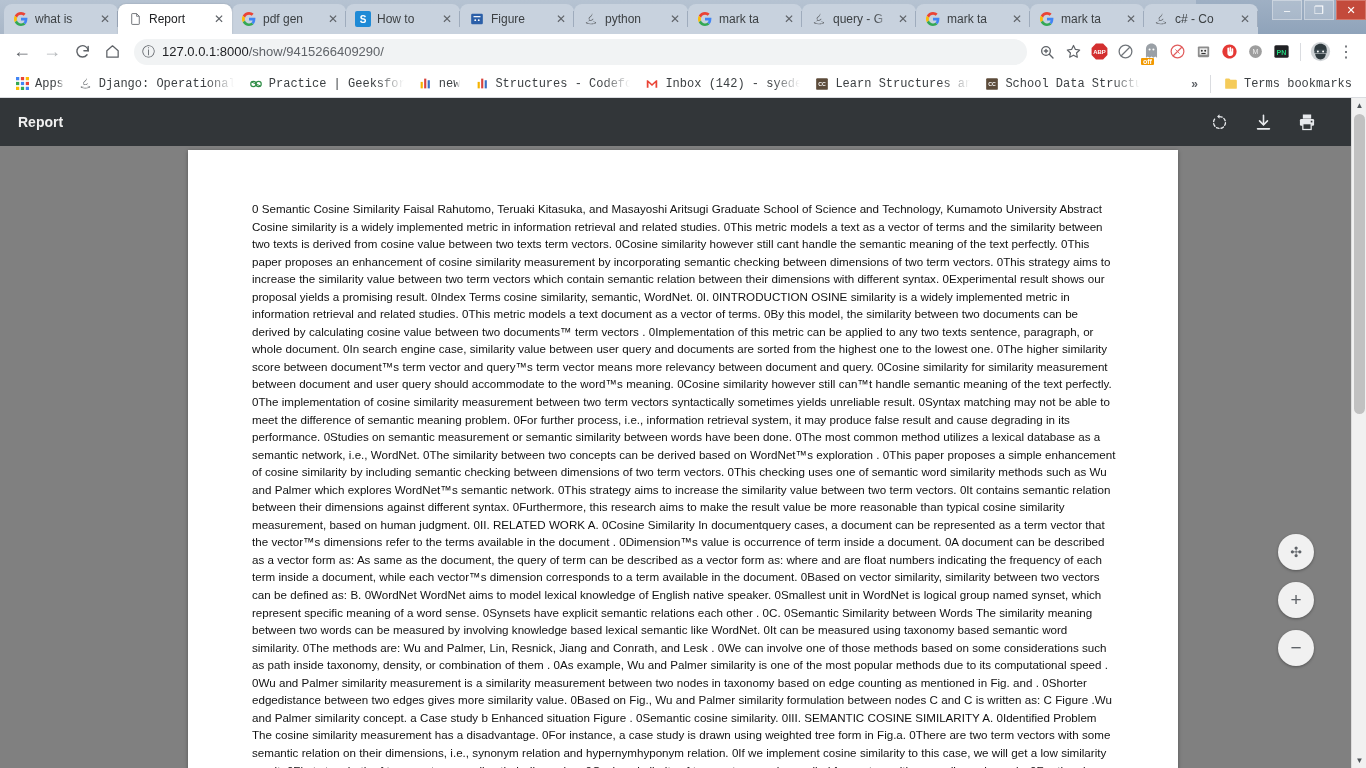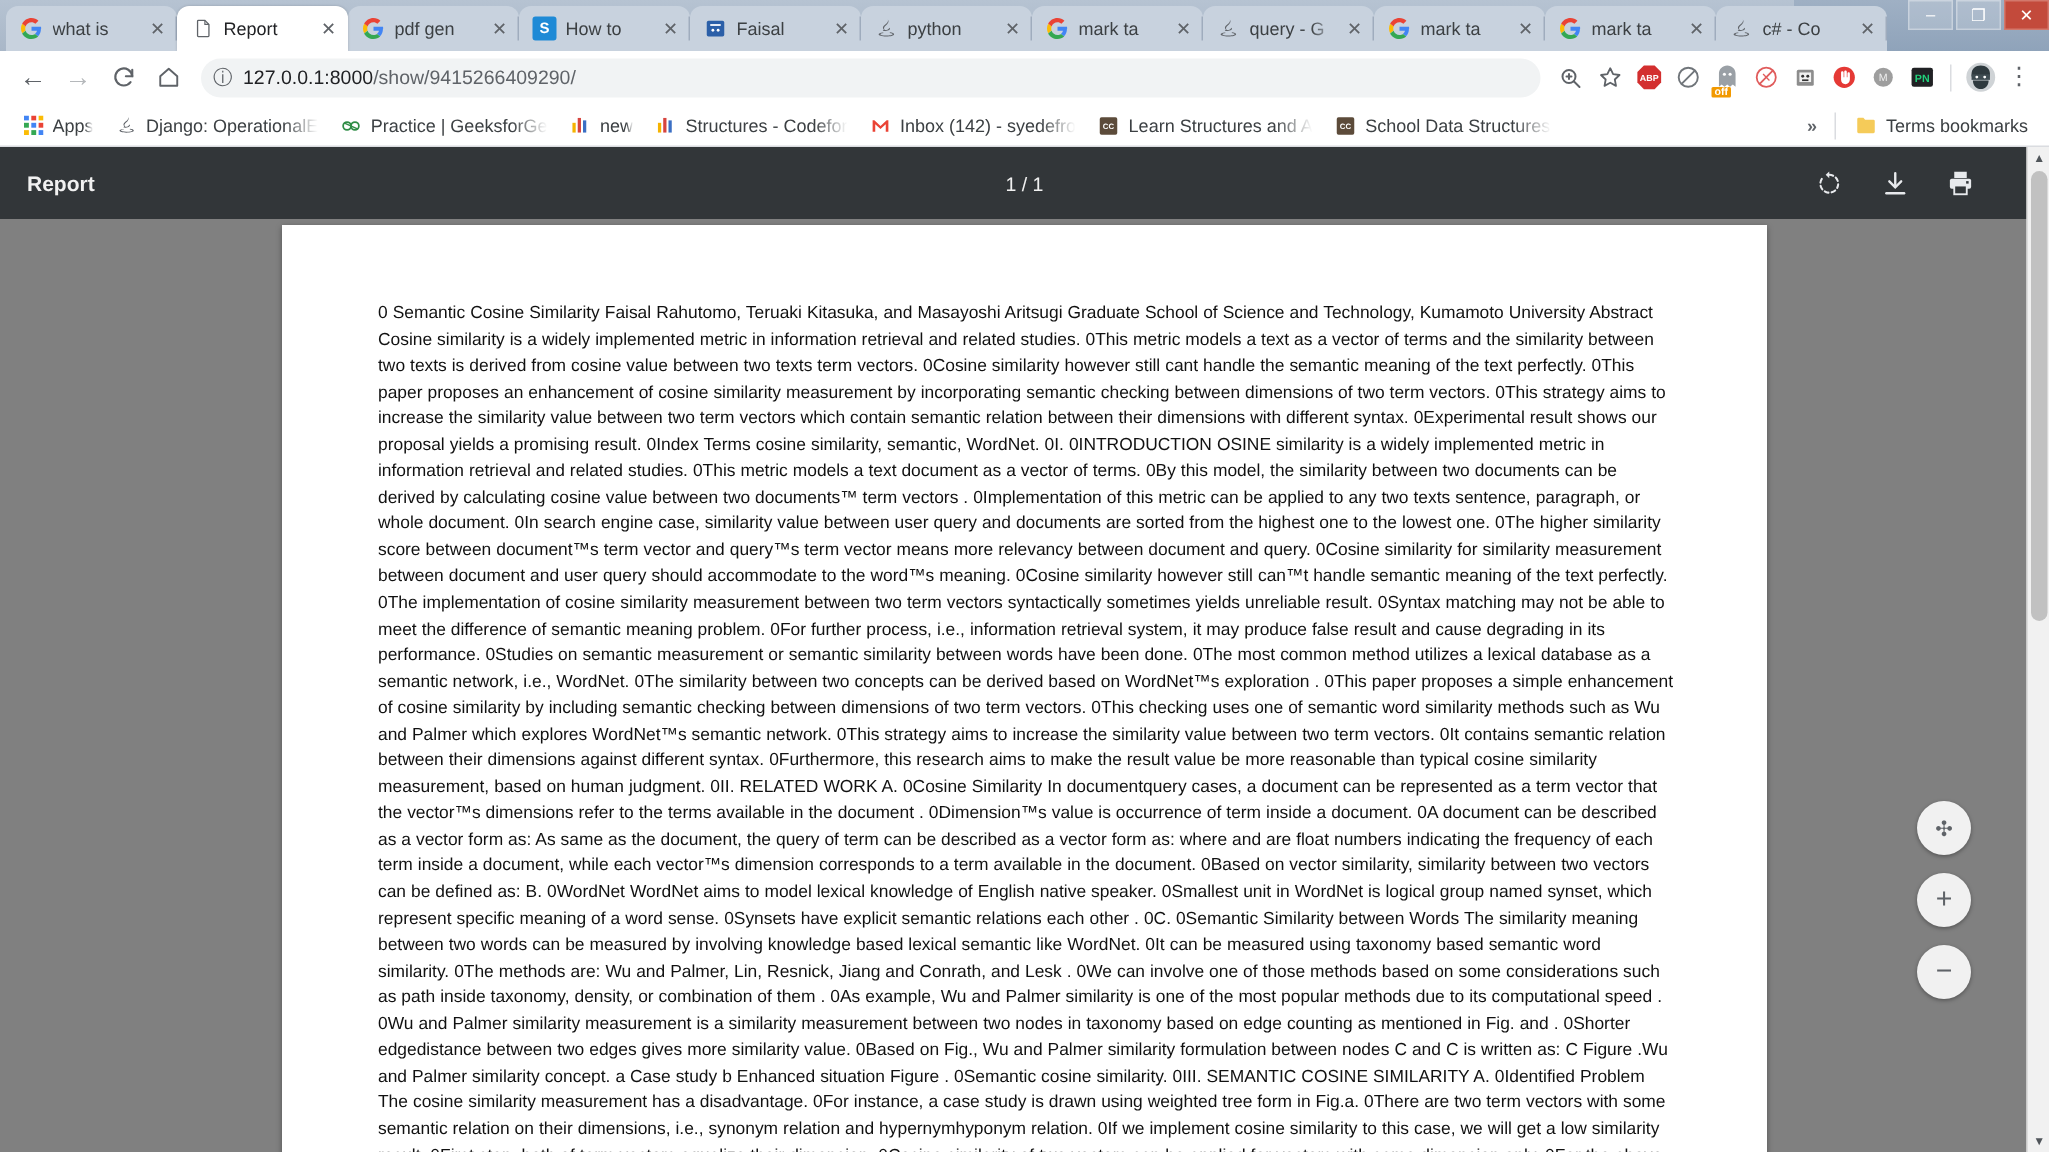--- a/index.html
+++ b/index.html
@@ -155,20 +155,21 @@
   .bm {
     display: flex; align-items: center; gap: 5px;
     padding: 3px 6px; border-radius: 4px;
     white-space: nowrap;
     max-width: 168px;
   }
   .bm-label {
     overflow: hidden;
     -webkit-mask-image: linear-gradient(90deg,#000 80%, transparent 100%);
     mask-image: linear-gradient(90deg,#000 80%, transparent 100%);
+    font-family: Liberation Mono, monospace;
   }
   .bm-ico { width: 16px; height: 16px; flex:0 0 16px; display:flex; align-items:center; justify-content:center; font-size:11px; }
   .bm-spacer { flex: 1 1 auto; }
   .bm-chev { padding: 3px 6px; color:#5f6368; font-weight: bold; }
   .bm-div { width:1px; height:18px; background:#dadce0; margin:0 4px; }
 
   
   .viewer {
     position: relative;
     height: calc(768px - 34px - 36px - 28px);
@@ -316,21 +317,21 @@
 
   <div class="tab">
     <span class="tab-favicon">
       <svg width="14" height="14" viewBox="0 0 24 24">
           <rect x="2" y="3" width="20" height="18" rx="2" fill="#2b5fa8"></rect>
           <rect x="6" y="7" width="12" height="2" fill="#fff"></rect>
           <circle cx="9" cy="14" r="1.6" fill="#fff"></circle>
           <circle cx="15" cy="14" r="1.6" fill="#fff"></circle>
         </svg>
     </span>
-    <span class="tab-title">Faisal</span>
+    <span class="tab-title">Figure</span>
     <span class="tab-close">✕</span>
   </div>
 
   <div class="tab">
     <span class="tab-favicon">
       <svg width="14" height="14" viewBox="0 0 24 24">
           <path fill="#5f6368" d="M9 17c-3 0-4 1-4 1.6 0 .8 2.7 1.4 6.6 1.4 4 0 7.4-.6 7.4-1.5 0-.6-1.3-1.1-3.3-1.3l.2-.9c2.9.3 4.8 1 4.8 2.2 0 1.6-4.2 2.6-9.1 2.6S3 20.1 3 18.6c0-1 1.7-1.8 4.6-2.1zM13.6 2s2.6 2.6-2.4 6.5c-4 3.2-.9 5 0 7-2.4-2.1-4.1-4 -2.9-5.8C10 7 14.6 5.6 13.6 2zM15.6 11.2s1.4 1.7-1.3 2.9c-2.3 1-5.1 1.2-6.6.3l1.3-.9c.9.4 2.6.5 4.1-.1 1.3-.6 1.6-1.4 2.5-2.2z"></path>
         </svg>
     </span>
     <span class="tab-title">python</span>
@@ -607,21 +608,20 @@
         </svg>
     </span>
     <span class="bm-label" style="mask-image:none;-webkit-mask-image:none;">Terms bookmarks</span>
   </div>
 </div>
 
 <div class="viewer">
 
   <div class="pdf-toolbar">
     <div class="pdf-title">Report</div>
-    <div class="pdf-pageno">1 / 1</div>
     <div class="pdf-actions">
       <div class="pdf-ico">
         <svg width="19" height="19" viewBox="0 0 24 24" fill="none" stroke="#e8eaed" stroke-width="1.7" stroke-linecap="round">
             <path d="M12 4.5a7.5 7.5 0 1 1-6.2 3.3" stroke-dasharray="3.4 2.6"></path>
             <path d="M12 1.6v5.8l-3-2.9z" fill="#e8eaed" stroke="none"></path>
           </svg>
       </div>
       <div class="pdf-ico">
         <svg width="19" height="19" viewBox="0 0 24 24" fill="none" stroke="#e8eaed" stroke-width="2" stroke-linecap="round">
             <path d="M12 3v11"></path>

